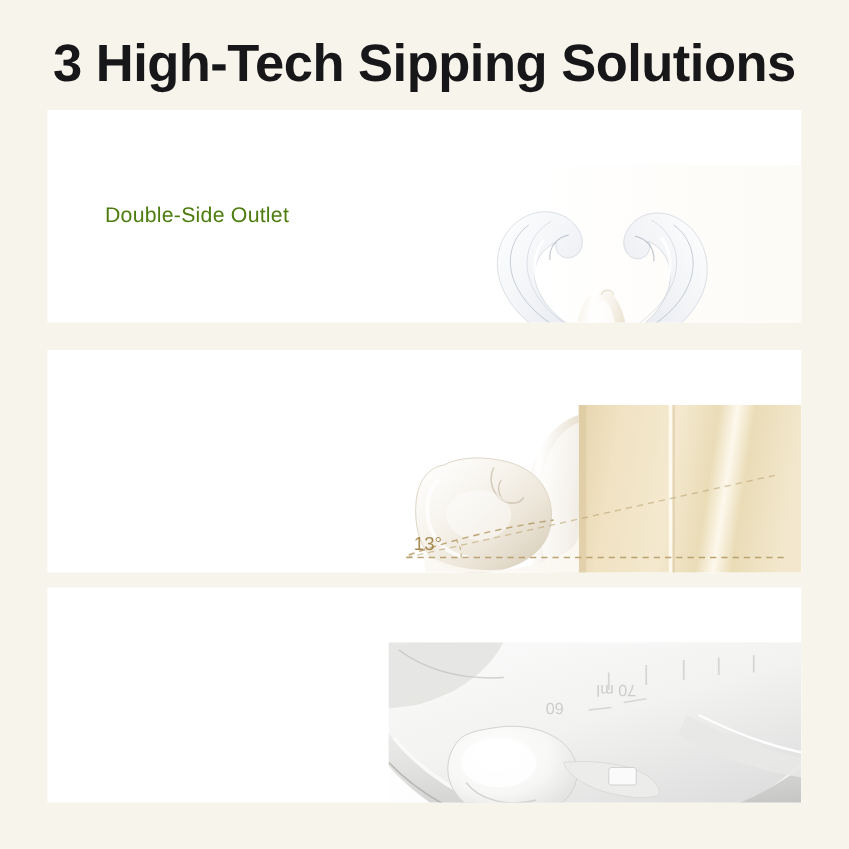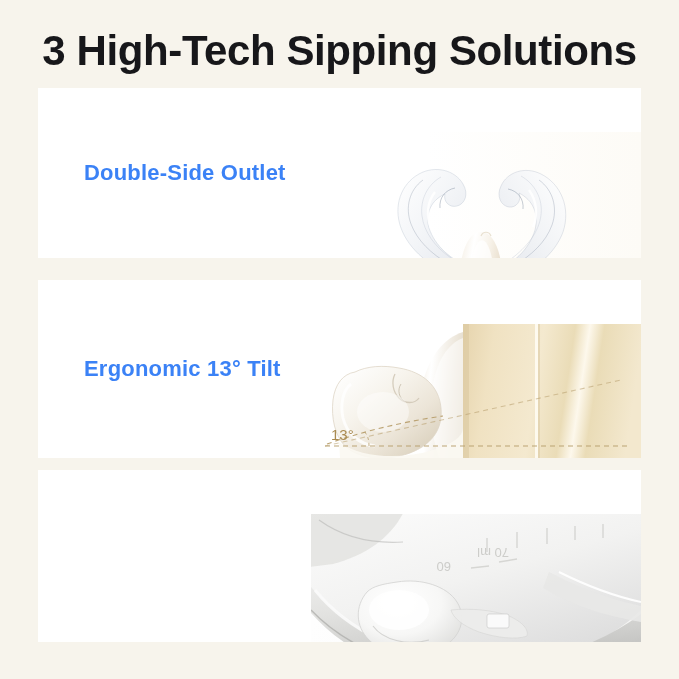--- a/index.html
+++ b/index.html
@@ -47,24 +47,24 @@
   #card-0 { top: 88px;  height: 170px; }
   #card-1 { top: 280px; height: 178px; }
   #card-2 { top: 470px; height: 172px; }
 
   .card-label {
     position: absolute;
     left: 46px;
     top: 50%;
     transform: translateY(-50%);
     z-index: 6;
-    font-size: 22px;
-    font-weight: 700;
+    font-size: 17px;
+    font-weight: 400;
     letter-spacing: 0.2px;
-    color: #3b82f6;
+    color: #4d7c0f;
     line-height: 1.42;
     white-space: pre-line;
   }
 
   .card-art {
     position: absolute;
     right: 0;
     top: 0;
     height: 100%;
     z-index: 2;
@@ -203,21 +203,20 @@
         <line x1="34" y1="122" x2="330" y2="56" stroke="#b89f6e" stroke-width="1.1" stroke-dasharray="5 4" opacity="0.55"></line>
 
         <path d="M36 120 C70 108 110 98 152 92" fill="none" stroke="#b89f6e" stroke-width="1.1" stroke-dasharray="5 4" opacity="0.95"></path>
 
         <path d="M78 122 C78 114 76 110 72 106" fill="none" stroke="#b89f6e" stroke-width="1" stroke-dasharray="3 3" opacity="0.8"></path>
 
         <text x="40" y="116" font-family="'Liberation Sans', sans-serif" font-size="15" fill="#a98a50">13°</text>
       </svg>
     </div>
 
-    <div class="card-label">Ergonomic 13° Tilt</div>
   </div>
 
   <div class="card" id="card-2">
 
     <div class="card-art" id="art-2">
       <svg viewBox="0 0 330 172" preserveAspectRatio="xMidYMid slice">
         <defs>
           <linearGradient id="c2bg" x1="0" y1="0" x2="1" y2="0.2">
             <stop offset="0" stop-color="#ffffff"></stop>
             <stop offset="0.5" stop-color="#fbfbfb"></stop>

